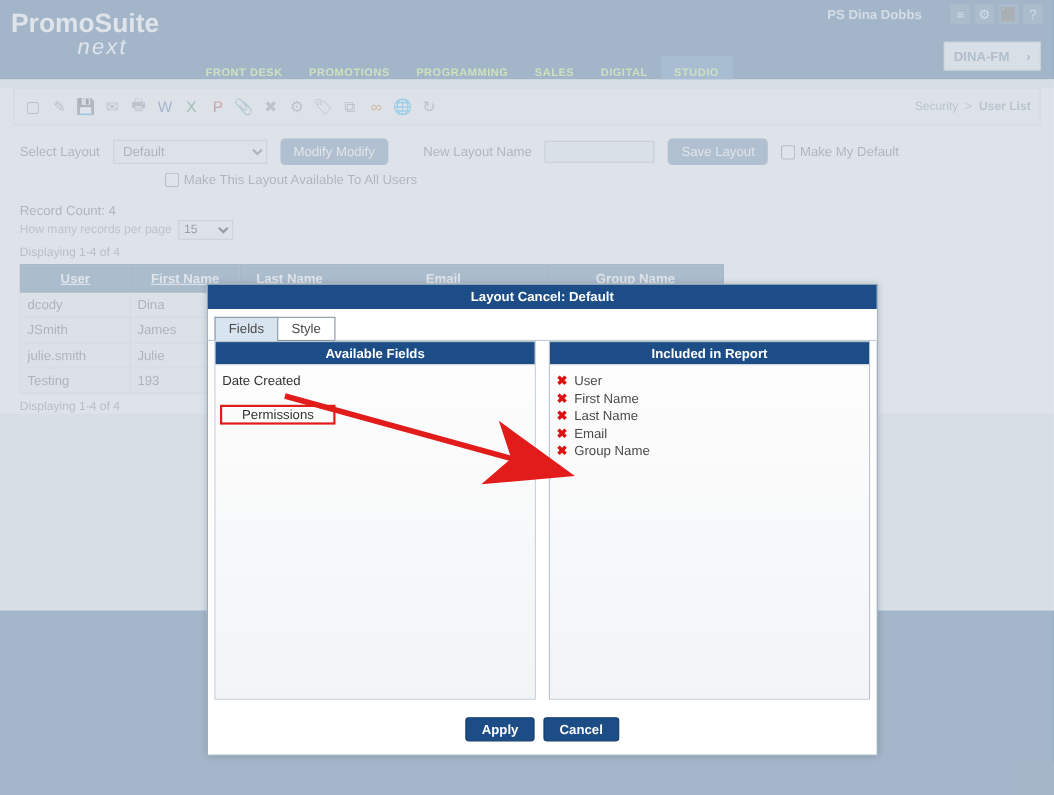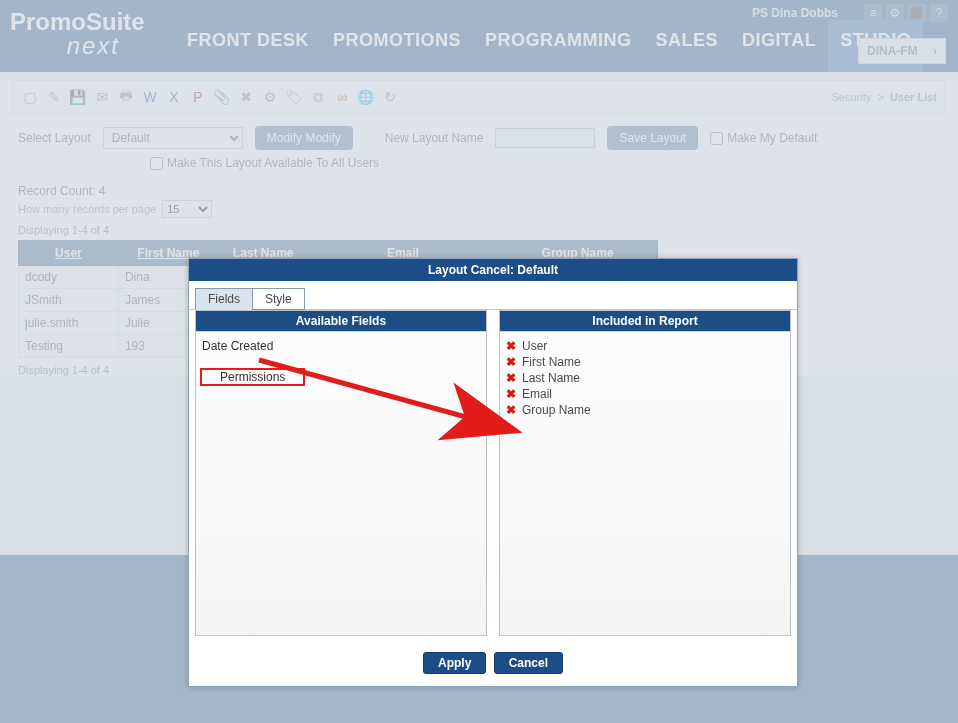--- a/index.html
+++ b/index.html
@@ -24,21 +24,21 @@
   .topbar .logo {
     position: absolute;
     left: 10px; top: 8px;
     color: #fff;
     font-size: 24px;
     font-family: Arial, sans-serif;
     font-weight: 600;
   }
   .topbar .logo .sub {
     display: block;
-    font-size: 24px;
+    font-size: 20px;
     font-style: italic;
     font-weight: 300;
     letter-spacing: 2px;
     margin-left: 32px;
     margin-top: -4px;
   }
   .topbar .user {
     position: absolute;
     top: 6px; right: 120px;
     color: #d6e3ef;
@@ -59,24 +59,24 @@
     display: flex; align-items: center; justify-content: center;
     color: #cfe1f1;
     font-size: 12px;
   }
   .topbar .nav {
     position: absolute;
     bottom: 0; left: 175px;
     display: flex;
   }
   .topbar .nav .tab {
-    color: #ffffff;
+    color: #bef264;
     font-weight: bold;
-    font-size: 18px;
-    padding: 10px 12px 21px;
+    font-size: 10px;
+    padding: 10px 12px 0;
     cursor: pointer;
     letter-spacing: 0.5px;
   }
   .topbar .nav .tab.active {
     background: #3975a9;
     border-top-left-radius: 3px;
     border-top-right-radius: 3px;
   }
   .topbar .station {
     position: absolute;

